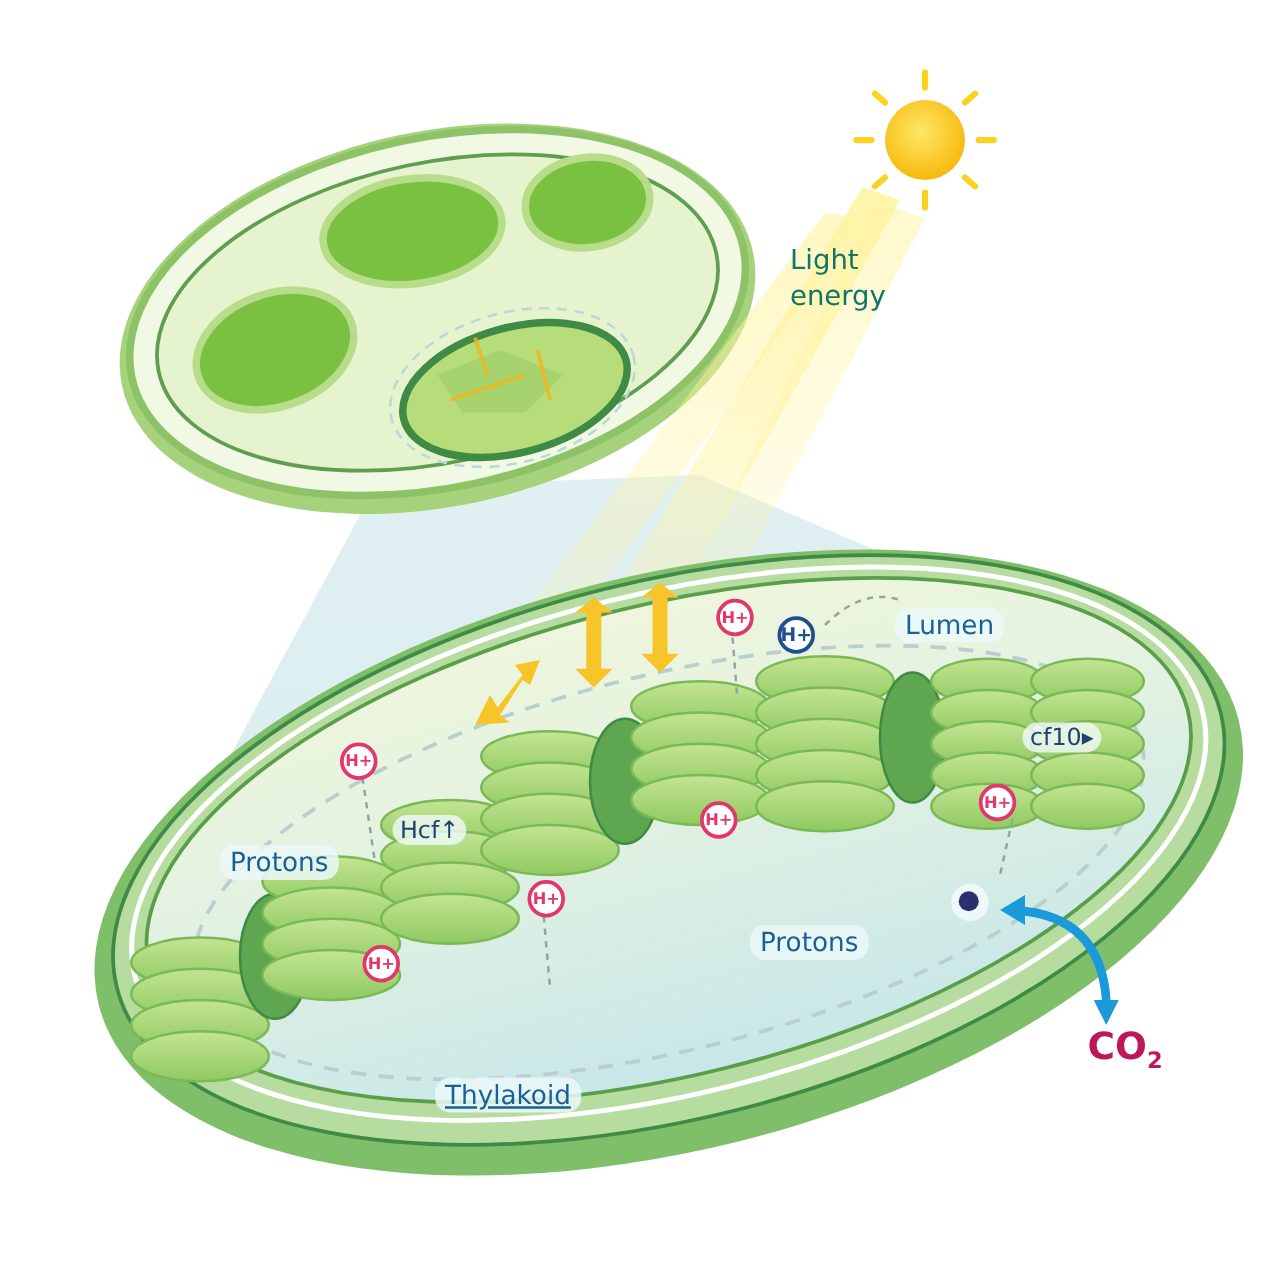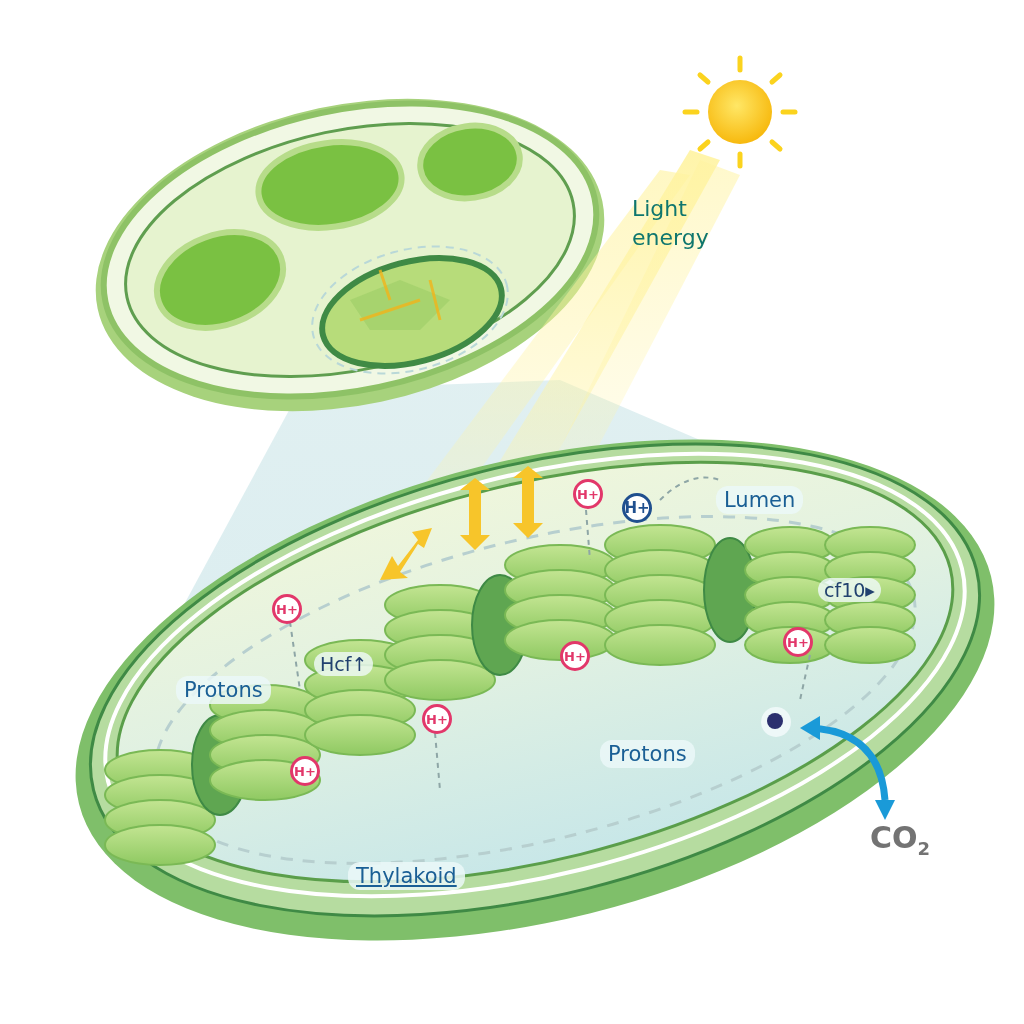--- a/index.html
+++ b/index.html
@@ -1,21 +1,21 @@
 <!DOCTYPE html>
 <html><head>
 <meta charset="utf-8">
 <style>
   html,body{margin:0;padding:0;background:#ffffff;}
   body{width:1024px;height:1024px;position:relative;overflow:hidden;font-family:"Liberation Sans",sans-serif;}
   svg.scene{position:absolute;left:0;top:0;width:1024px;height:1024px;}
   .lbl{position:absolute;font-family:"DejaVu Sans","Liberation Sans",sans-serif;white-space:nowrap;}
   .lbl-blue{color:#1a5f95;font-size:21px;background:rgba(235,248,248,0.85);border-radius:12px;padding:2px 8px;}
   .lbl-dark{color:#0f766e;font-size:22px;line-height:29px;}
-  .lbl-co2{color:#737373;font-size:30px;font-weight:bold;}
+  .lbl-co2{color:#be185d;font-size:30px;font-weight:bold;}
   .lbl-co2 sub{font-size:18px;}
   .hplus{position:absolute;width:30px;height:30px;border-radius:50%;background:#fff;border:3px solid #e2376a;color:#e2376a;font-weight:bold;font-size:13px;display:flex;align-items:center;justify-content:center;font-family:"DejaVu Sans",sans-serif;box-sizing:border-box;}
   .hplus-blue{border-color:#1f4f8e;color:#1f4f8e;font-size:15px;}
   .hcf{position:absolute;color:#21416f;font-size:19px;font-family:"DejaVu Sans",sans-serif;background:rgba(240,250,250,0.8);border-radius:14px;padding:1px 6px;}
 </style>
 </head>
 <body>
 
 <svg class="scene" viewBox="0 0 1024 1024">
   <defs>

